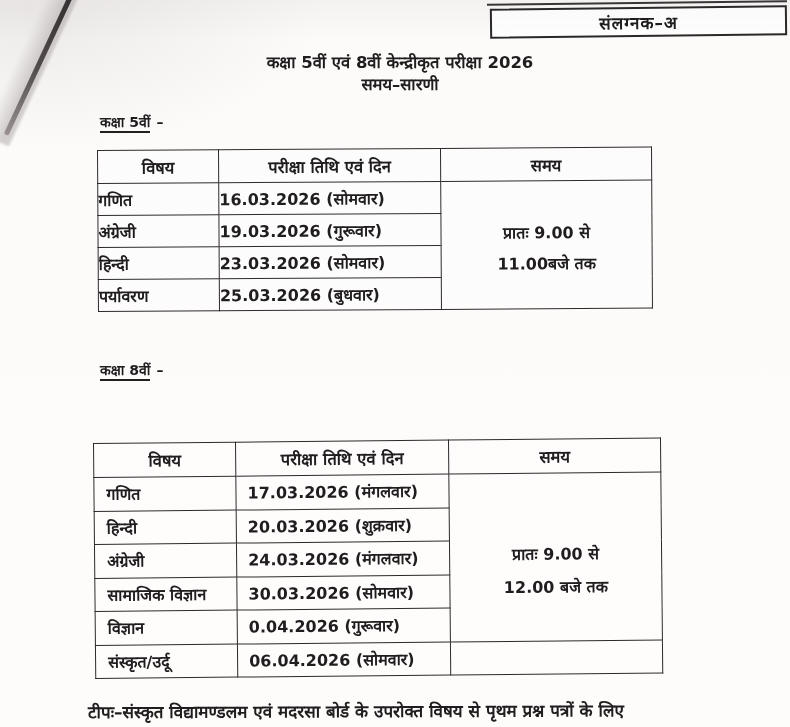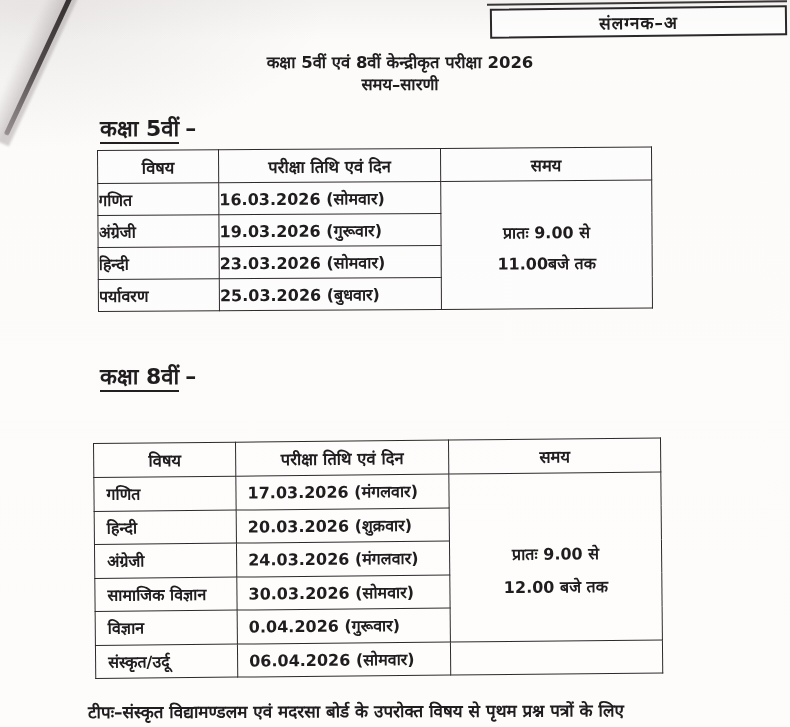--- a/index.html
+++ b/index.html
@@ -40,38 +40,38 @@
     transform: rotate(-0.7deg);
     display: flex; align-items: center; justify-content: center;
     font-size: 17px; font-weight: 700; letter-spacing: 1px;
     background: rgba(255,255,255,0.6);
   }
 
   .title-wrap { left: 0; top: 52px; width: 800px; text-align: center; line-height: 22px; }
   .title-line1 { font-size: 16.5px; font-weight: 700; }
   .title-line2 { font-size: 16.5px; font-weight: 700; }
 
-  .section-heading { font-size: 22px; font-weight: 700; }
+  .section-heading { font-size: 14px; font-weight: 700; }
   .section-heading .hd { border-bottom: 2px solid #231f20; padding-bottom: 1px; }
   .section-heading .dash { margin-left: 6px; }
   .heading5 { left: 100px; top: 112px; }
   .heading8 { left: 100px; top: 360px; }
 
   table.tt {
     border-collapse: collapse; table-layout: fixed;
     background: rgba(255,255,255,0.35);
   }
   table.tt th, table.tt td {
     border: 1.6px solid #2e2a2b;
     font-size: 16px; padding: 0;
     vertical-align: middle;
     overflow: hidden; white-space: nowrap;
   }
   table.tt th { font-weight: 700; font-size: 16.5px; text-align: center; }
-  td.subject { padding-left: 16px; font-weight: 600; border-radius: 10px; }
+  td.subject { padding-left: 16px; font-weight: 600; }
   td.datecell { padding-left: 14px; font-weight: 600; }
   td.timecell { vertical-align: top; text-align: center; font-weight: 600; }
   td.timecell .tl { line-height: 31px; }
 
   .t1 { left: 97px; top: 150px; width: 554px; transform: rotate(-0.35deg); transform-origin: left top; }
   .t1 thead tr { height: 33px; }
   .t1 tbody tr { height: 32px; }
   .t1 td.timecell { padding-top: 7px; }
 
   .t2 { left: 93px; top: 443px; width: 567px; transform: rotate(-0.55deg); transform-origin: left top; }

